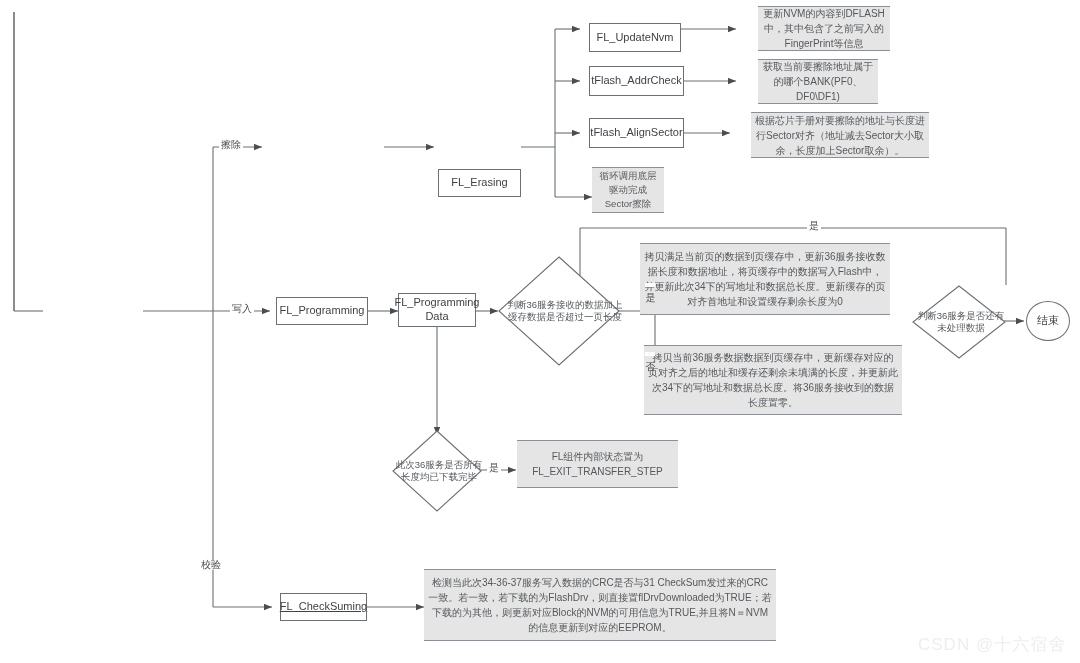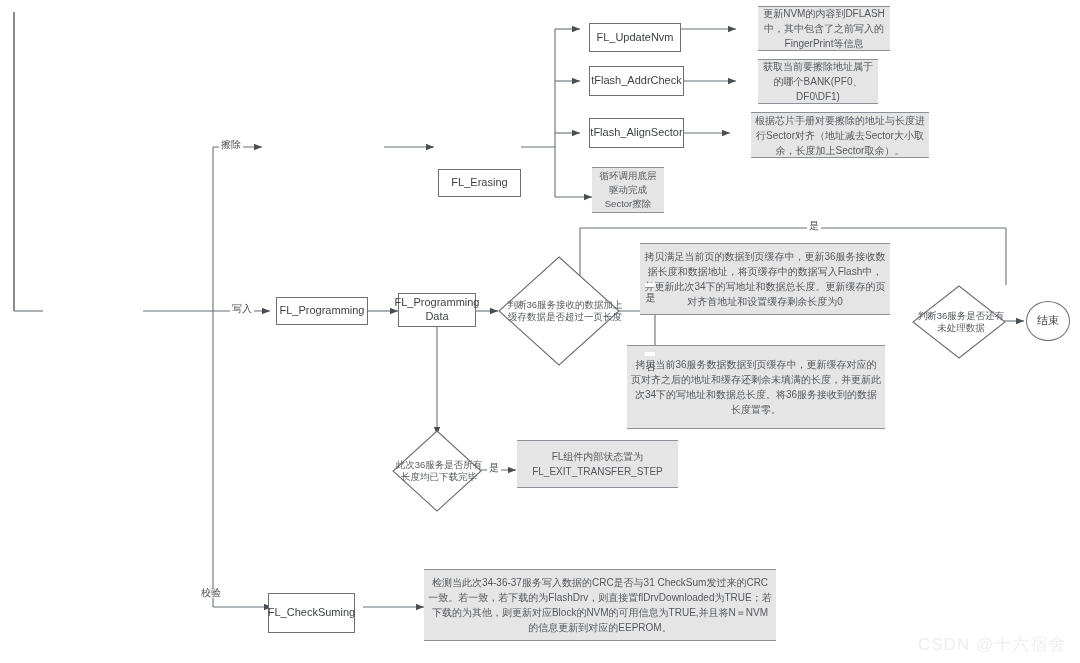--- a/index.html
+++ b/index.html
@@ -185,47 +185,47 @@
 
   <div class="node proc" style="left:589px; top:66px; width:95px; height:30px;">tFlash_AddrCheck</div>
 
   <div class="node proc" style="left:589px; top:118px; width:95px; height:30px;">tFlash_AlignSector</div>
 
   <div class="node proc" style="left:276px; top:297px; width:92px; height:28px;">FL_Programming</div>
 
   <div class="node proc" style="left:398px; top:293px; width:78px; height:34px; white-space:pre-line;">FL_Programming
 Data</div>
 
-  <div class="node proc" style="left:268px; top:593px; width:87px; height:40px;">FL_CheckSuming</div>
+  <div class="node proc" style="left:280px; top:593px; width:87px; height:28px;text-decoration:underline;">FL_CheckSuming</div>
 
   <div class="node terminator" style="left:1026px; top:301px; width:44px; height:40px;">结束</div>
 
 
   <div class="node note" style="left:758px; top:6px; width:132px; height:45px;">更新NVM的内容到DFLASH中，其中包含了之前写入的FingerPrint等信息</div>
 
   <div class="node note" style="left:758px; top:59px; width:120px; height:45px;">获取当前要擦除地址属于的哪个BANK(PF0、DF0\DF1)</div>
 
   <div class="node note note-sm" style="left:592px; top:167px; width:72px; height:46px;">循环调用底层驱动完成Sector擦除</div>
 
   <div class="node note" style="left:751px; top:112px; width:178px; height:46px;">根据芯片手册对要擦除的地址与长度进行Sector对齐（地址减去Sector大小取余，长度加上Sector取余）。</div>
 
   <div class="node note" style="left:640px; top:243px; width:250px; height:72px;">拷贝满足当前页的数据到页缓存中，更新36服务接收数据长度和数据地址，将页缓存中的数据写入Flash中，并更新此次34下的写地址和数据总长度。更新缓存的页对齐首地址和设置缓存剩余长度为0</div>
 
-  <div class="node note" style="left:627px; top:345px; width:258px; height:84px;">拷贝当前36服务数据数据到页缓存中，更新缓存对应的页对齐之后的地址和缓存还剩余未填满的长度，并更新此次34下的写地址和数据总长度。将36服务接收到的数据长度置零。</div>
+  <div class="node note" style="left:644px; top:345px; width:258px; height:70px;">拷贝当前36服务数据数据到页缓存中，更新缓存对应的页对齐之后的地址和缓存还剩余未填满的长度，并更新此次34下的写地址和数据总长度。将36服务接收到的数据长度置零。</div>
 
   <div class="node note" style="left:517px; top:440px; width:161px; height:48px; white-space:pre-line;">FL组件内部状态置为
 FL_EXIT_TRANSFER_STEP</div>
 
   <div class="node note" style="left:424px; top:569px; width:352px; height:72px;">检测当此次34-36-37服务写入数据的CRC是否与31 CheckSum发过来的CRC一致。若一致，若下载的为FlashDrv，则直接置flDrvDownloaded为TRUE；若下载的为其他，则更新对应Block的NVM的可用信息为TRUE,并且将N＝NVM的信息更新到对应的EEPROM。</div>
 
   <div class="edge-label" style="left:219px; top:140px;">擦除</div>
 
   <div class="edge-label" style="left:230px; top:304px;">写入</div>
 
-  <div class="edge-label" style="left:199px; top:588px;">校验</div>
+  <div class="edge-label" style="left:199px; top:560px;">校验</div>
 
   <div class="edge-label" style="left:807px; top:221px;">是</div>
 
   <div class="edge-label vert" style="left:645px; top:283px;">是</div>
 
   <div class="edge-label vert" style="left:645px; top:352px;">否</div>
 
   <div class="edge-label" style="left:487px; top:463px;">是</div>
 
   <div class="watermark" style="left:918px; top:633px;">CSDN @十六宿舍</div>

